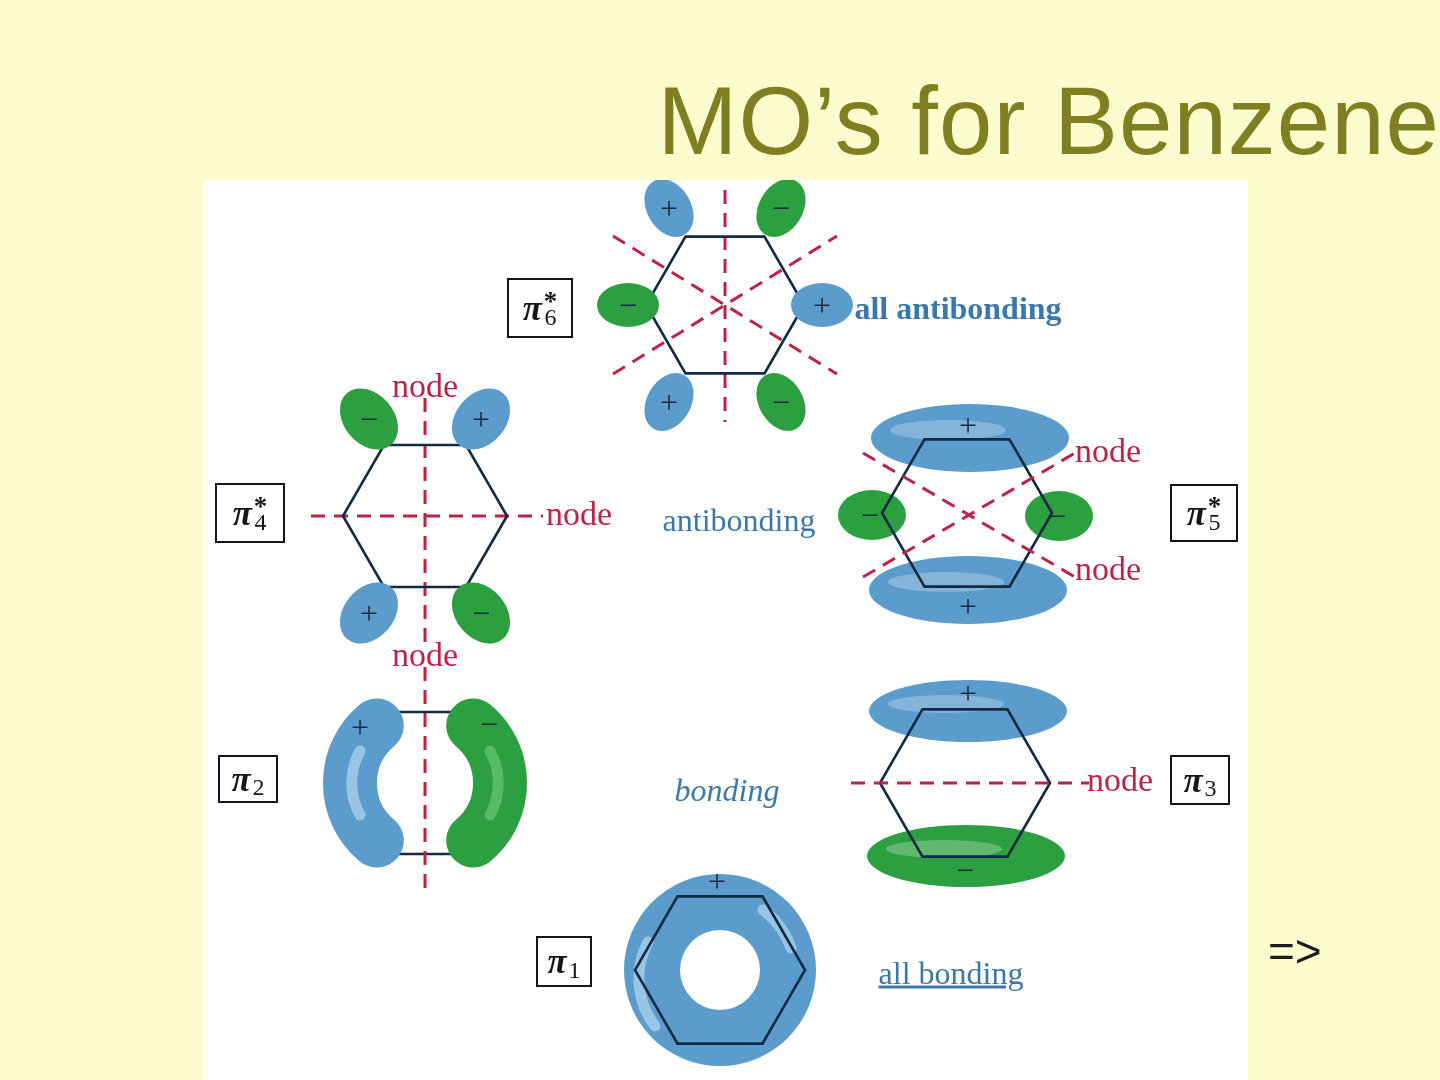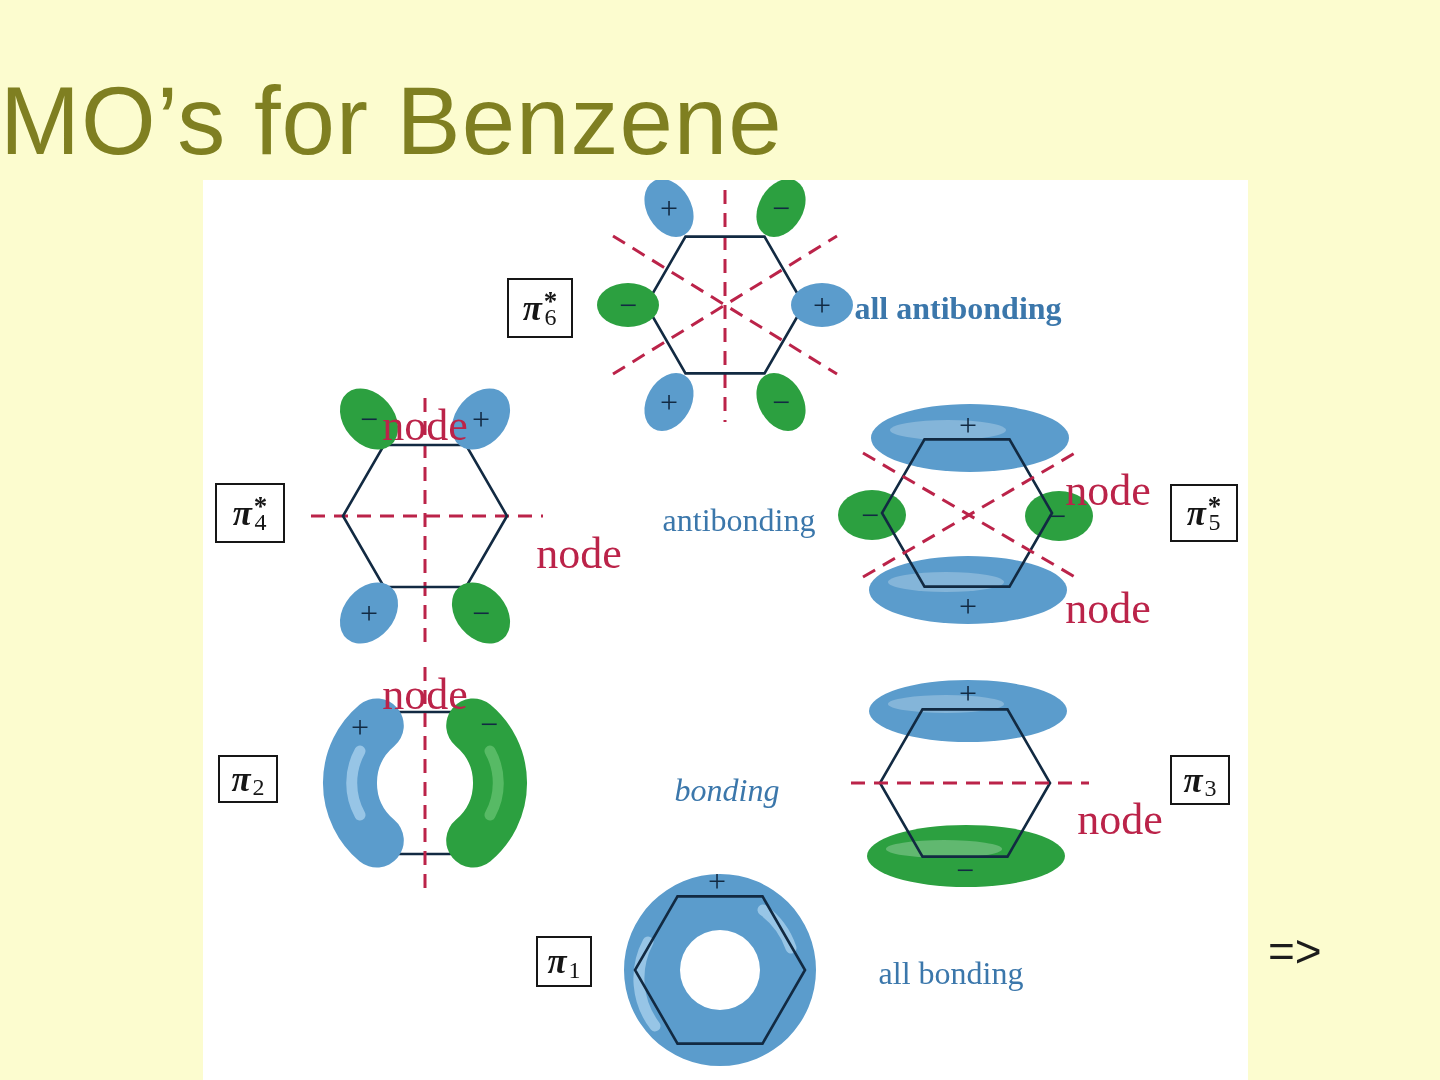--- a/index.html
+++ b/index.html
@@ -2,21 +2,21 @@
 <html style="--bg: #fcfccf; --panel: #ffffff; --title_olive: #7f7f21; --lobe_blue: #5b9ccc; --lobe_blue_light: #a6cfec; --lobe_green: #2ca040; --lobe_green_light: #63c06e; --node_red: #bb2349; --label_blue: #3b77ab; --line_dark: #122a42; --arrow_dark: #1c1c1c;"><head>
 <meta charset="utf-8">
 <style>
   html,body{margin:0;padding:0;}
   body{
     width:1440px;height:1080px;position:relative;overflow:hidden;
     background:var(--bg,#fcfccf);
     font-family:"Liberation Serif",serif;
   }
   .slide-title{
-    position:absolute;left:0;top:66px;width:1440px;text-align:left;
+    position:absolute;left:0;top:66px;width:1440px;text-align:right;
     font-family:"Liberation Sans",sans-serif;
     font-size:96px;font-weight:400;color:var(--title_olive,#7f7f21);
     letter-spacing:1px;
   }
   .panel{
     position:absolute;left:203px;top:180px;width:1045px;height:900px;
     background:var(--panel,#ffffff);
   }
   .panel svg{position:absolute;left:0;top:0;}
   
@@ -27,21 +27,21 @@
   .bean-green{fill:none;stroke:var(--lobe_green,#2ca040);stroke-width:54px;stroke-linecap:round;}
   .hi-blue{fill:none;stroke:var(--lobe_blue_light,#a6cfec);stroke-width:11px;stroke-linecap:round;opacity:.8;}
   .hi-green{fill:none;stroke:var(--lobe_green_light,#63c06e);stroke-width:11px;stroke-linecap:round;opacity:.8;}
   .sheen{fill:#ffffff;opacity:.25;}
   .dash{fill:none;stroke:var(--node_red,#bb2349);stroke-width:3px;stroke-dasharray:14 9;}
   .sign{font-family:"Liberation Serif",serif;font-size:32px;fill:var(--line_dark,#122a42);
         text-anchor:middle;dominant-baseline:central;}
   
   .node-label{
     position:absolute;transform:translate(-50%,-50%);
-    color:var(--node_red,#bb2349);font-size:44px;white-space:nowrap;margin-top:39px;
+    color:var(--node_red,#bb2349);font-size:34px;white-space:nowrap;
   }
   .annot{
     position:absolute;transform:translate(-50%,-50%);
     color:var(--label_blue,#3b77ab);font-size:32px;white-space:nowrap;
   }
   .obox{
     position:absolute;display:flex;align-items:center;justify-content:center;
     gap:2px;border:2.5px solid #161616;background:#fff;box-sizing:border-box;
   }
   .pi-sym{font-style:italic;font-weight:700;font-size:35px;color:#161616;line-height:1;}
@@ -147,21 +147,21 @@
   <div class="node-label" style="left:222px;top:206px;">node</div>
   <div class="node-label" style="left:376px;top:334px;">node</div>
   <div class="node-label" style="left:905px;top:271px;">node</div>
   <div class="node-label" style="left:905px;top:389px;">node</div>
   <div class="node-label" style="left:222px;top:475px;">node</div>
   <div class="node-label" style="left:917px;top:600px;">node</div>
 
   <div class="annot" style="left:755px;top:128px;font-weight:bold;">all antibonding</div>
   <div class="annot" style="left:536px;top:340px;">antibonding</div>
   <div class="annot" style="left:524px;top:610px;font-style:italic;">bonding</div>
-  <div class="annot" style="left:748px;top:793px;">all bonding</div>
+  <div class="annot" style="left:748px;top:793px;text-decoration:underline;">all bonding</div>
 
   <div class="obox" style="left:304px;top:98px;width:66px;height:60px;">
     <span class="pi-sym">π</span>
     <span class="stack">
       <span class="star">*</span>
       <span class="ssub">6</span>
     </span>
   </div>
 
   <div class="obox" style="left:12px;top:303px;width:70px;height:60px;">

